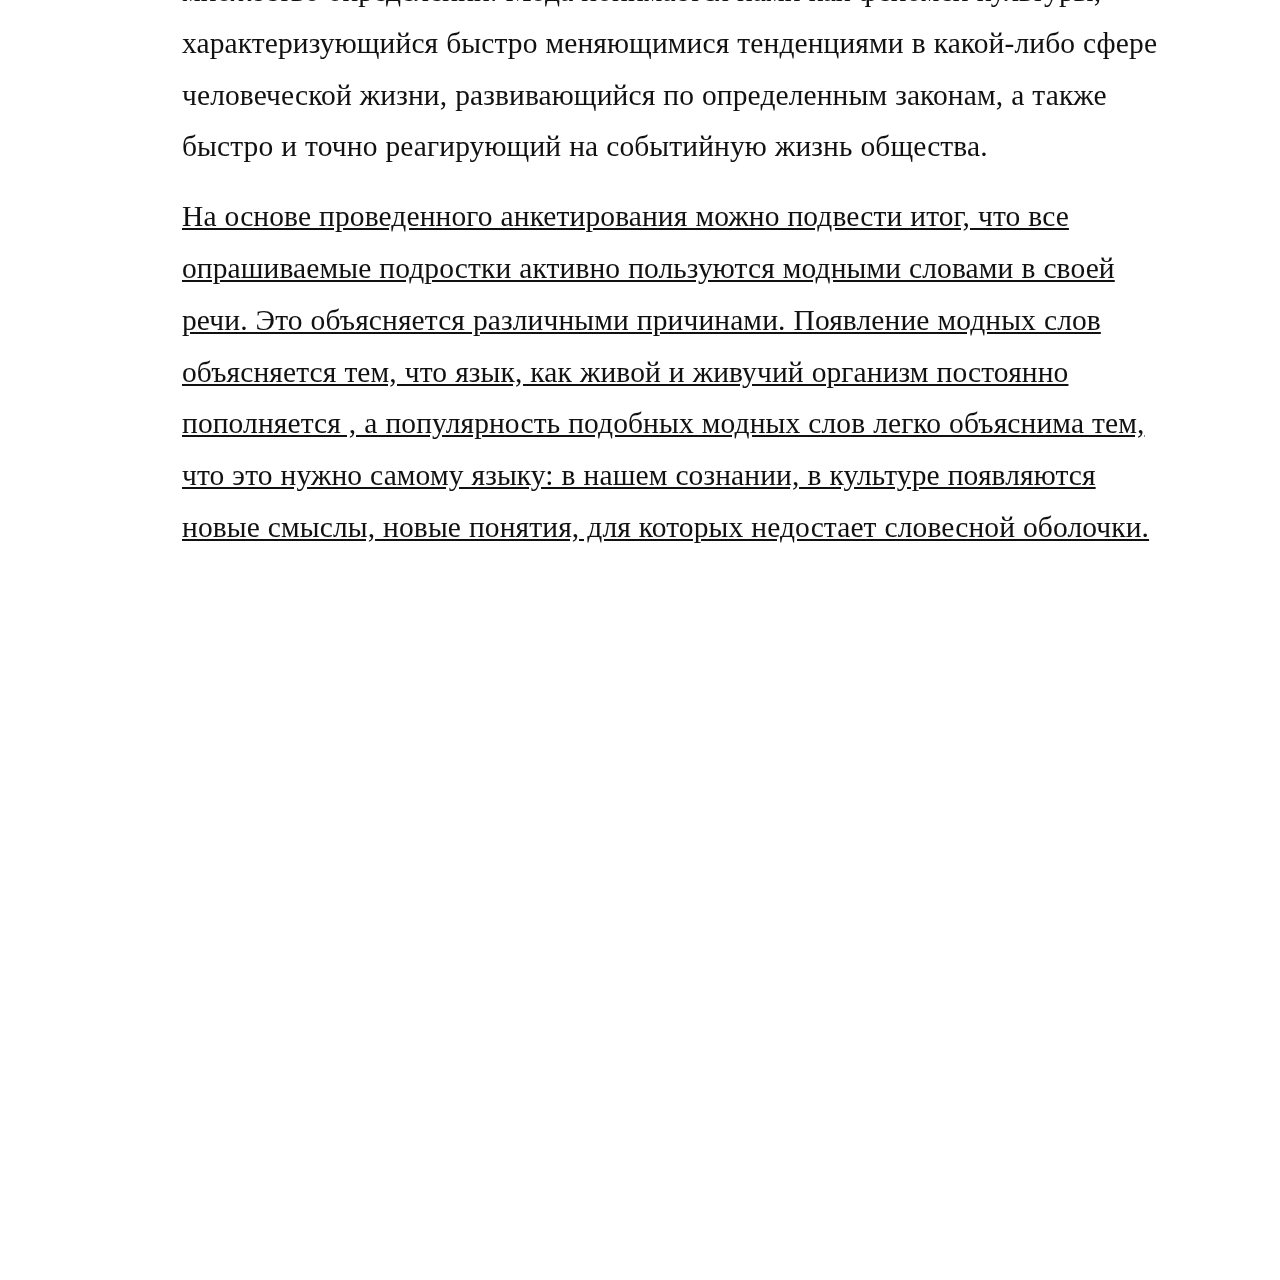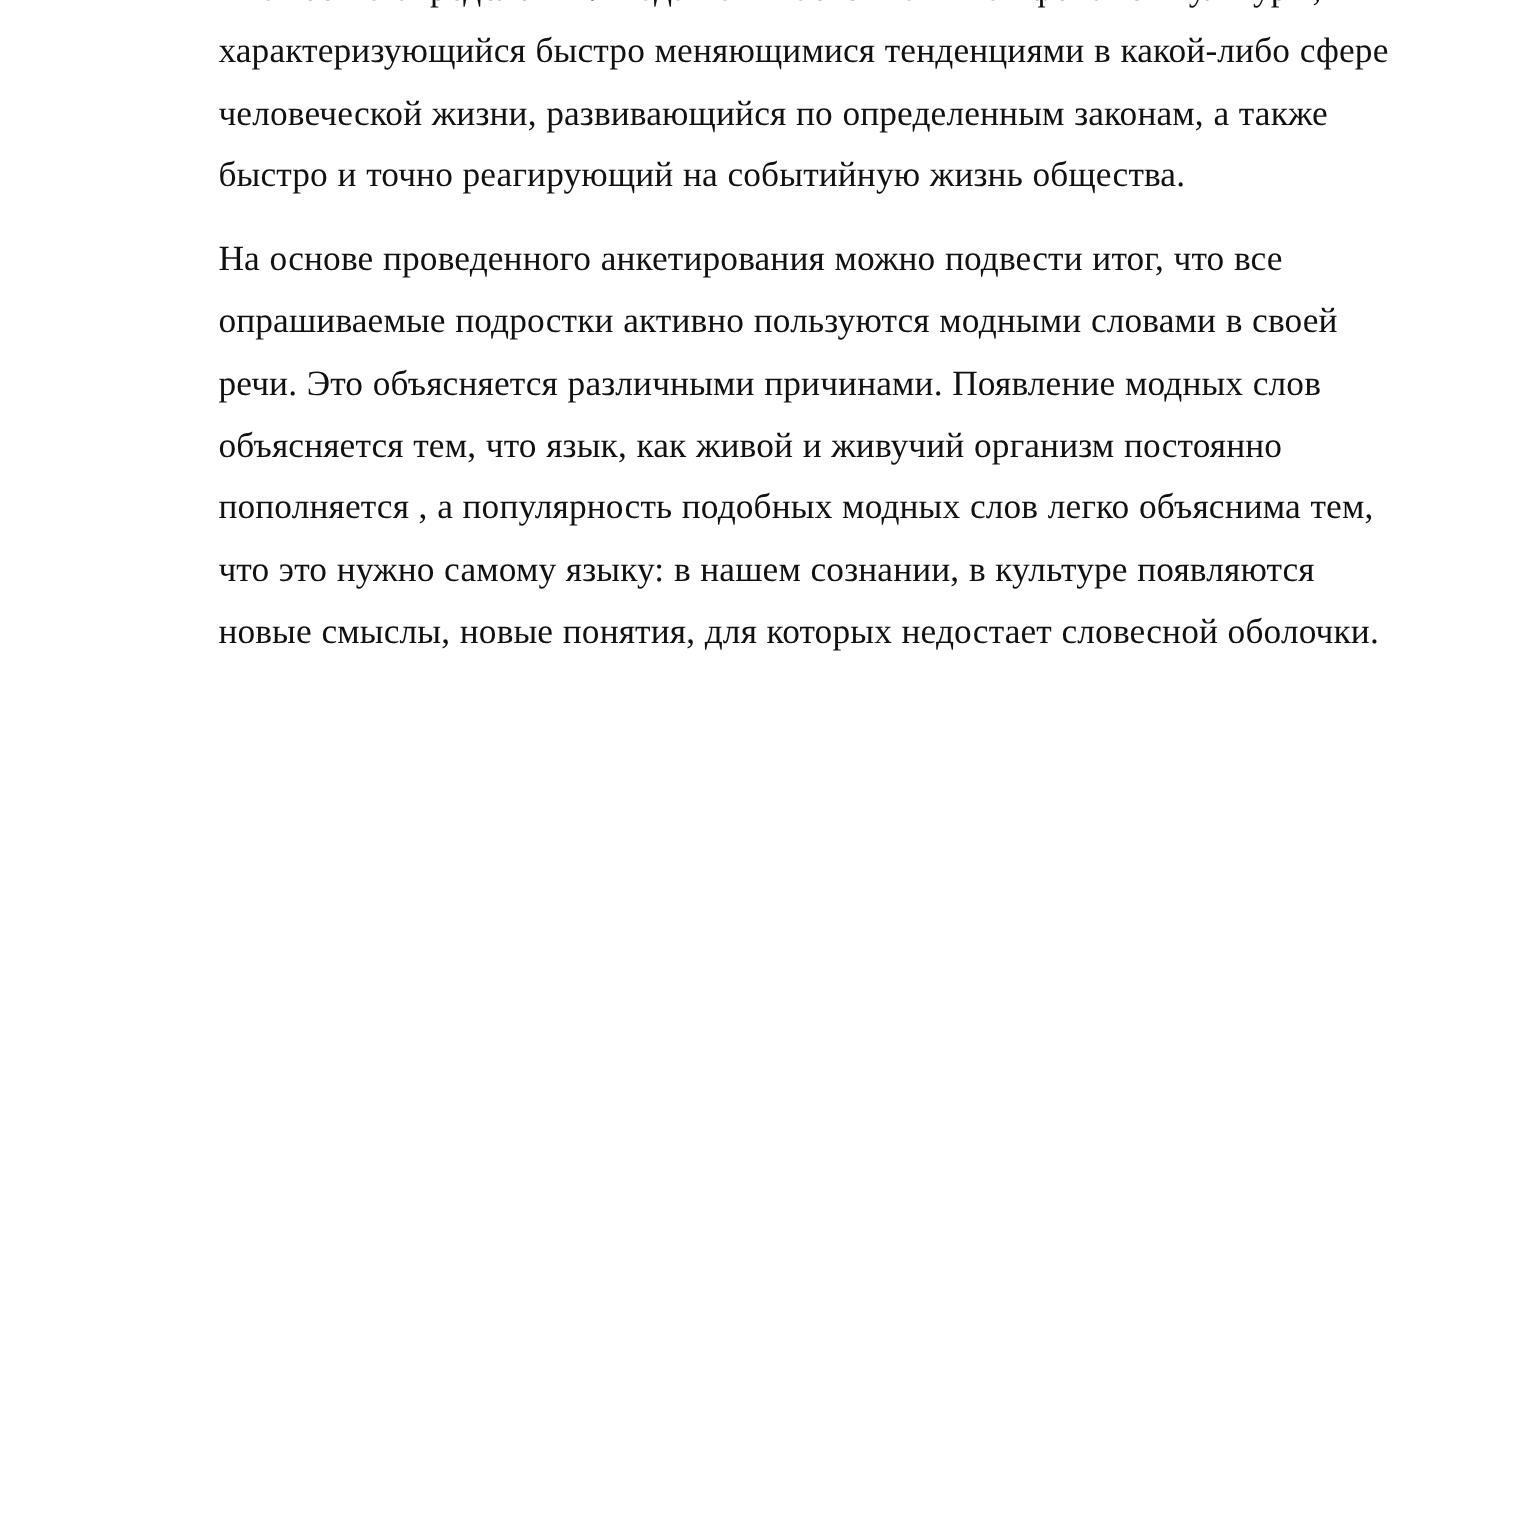--- a/index.html
+++ b/index.html
@@ -33,20 +33,21 @@
     font-size: 29.5px;
     line-height: 51.8px;
     text-align: left;
     color: #111111;
     letter-spacing: 0.1px;
     word-spacing: 0.5px;
     hyphens: none;
   }
   .para + .para {
     margin-top: 18px;
+    text-decoration: underline;
   }
   .blank-area {
     position: absolute;
     left: 0;
     top: 620px;
     width: 1280px;
     height: 660px;
     background: #ffffff;
   }
 </style>

